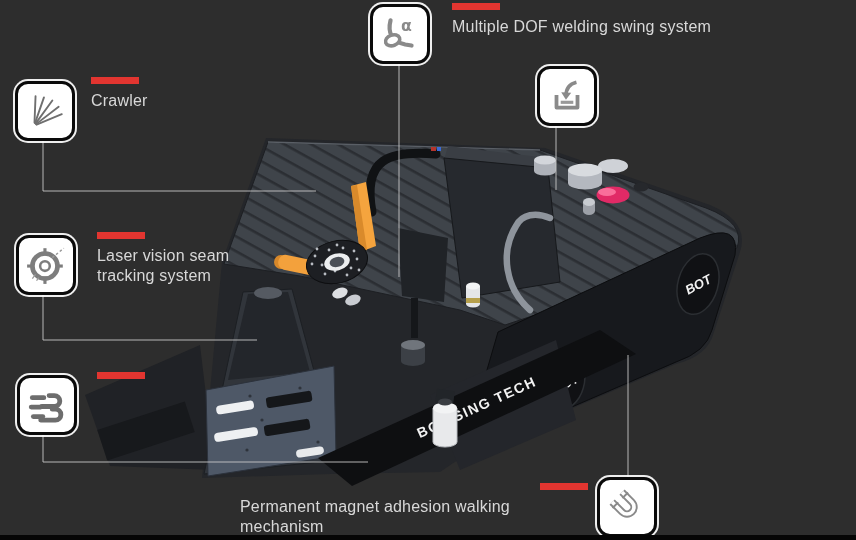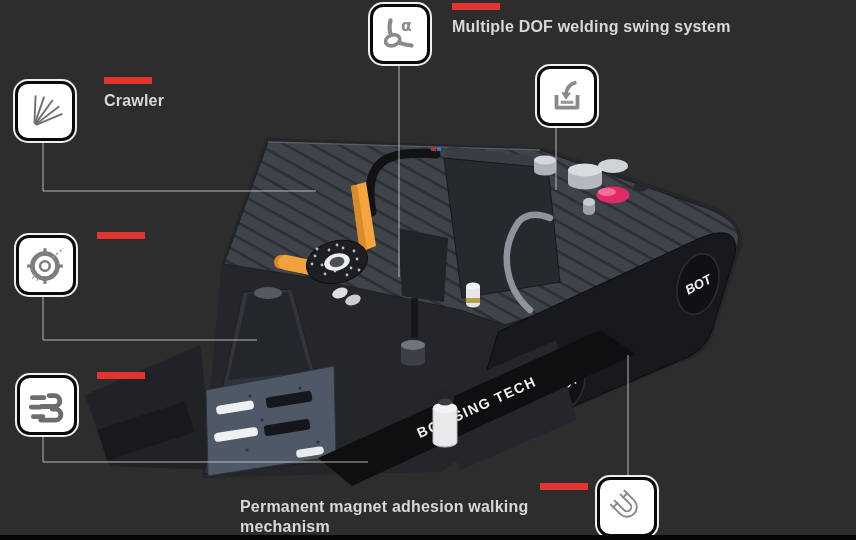--- a/index.html
+++ b/index.html
@@ -16,21 +16,21 @@
   .icobox{
     position:absolute;width:54px;height:54px;background:#ffffff;
     border:3px solid #0a0a0a;border-radius:13px;
     box-shadow:0 0 0 2px rgba(255,255,255,.92);
     display:flex;align-items:center;justify-content:center;z-index:3;
   }
   .callout{position:absolute;z-index:3;}
   .accent-bar{width:48px;height:7px;background:#e23530;margin-bottom:7px;}
   .callout .lbl{
     font-size:16px;line-height:1.25;color:#d8d8d8;
-    letter-spacing:.2px;font-weight:700;
+    letter-spacing:.2px;font-weight:400;
   }
   .callout.right{text-align:left;}
   .callout.right .accent-bar{margin-left:auto;}
 </style>
 </head>
 <body>
 
 <div class="stage">
 
   <svg class="layer robot-layer" viewBox="0 0 856 540">
@@ -232,27 +232,28 @@
       </g>
     </svg>
   </div>
 
   <div class="callout" style="left:452px;top:3px;">
     <div class="accent-bar"></div>
     <div class="lbl">Multiple DOF welding swing system</div>
   </div>
 
 
-  <div class="callout" style="left:104px;top:77px;">
+  <div class="callout" style="left:91px;top:77px;">
     <div class="accent-bar"></div>
     <div class="lbl">Crawler</div>
   </div>
 
   <div class="callout" style="left:97px;top:232px;width:160px;">
     <div class="accent-bar"></div>
+    <div class="lbl">Laser vision seam tracking system</div>
   </div>
 
   <div class="callout" style="left:97px;top:372px;">
     <div class="accent-bar"></div>
   </div>
 
   <div class="callout right" style="left:240px;top:483px;width:348px;">
     <div class="accent-bar"></div>
     <div class="lbl">Permanent magnet adhesion walking mechanism</div>
   </div>

